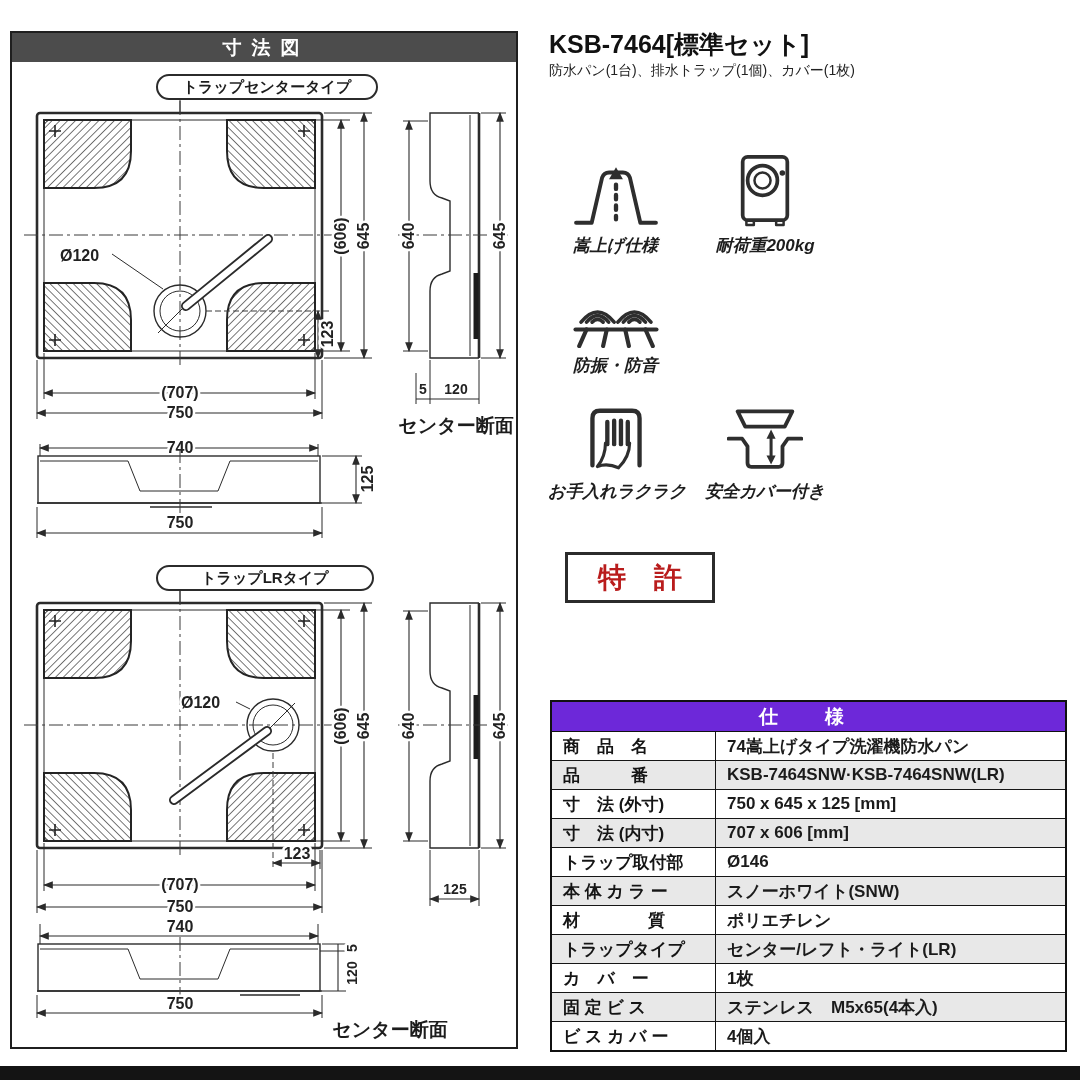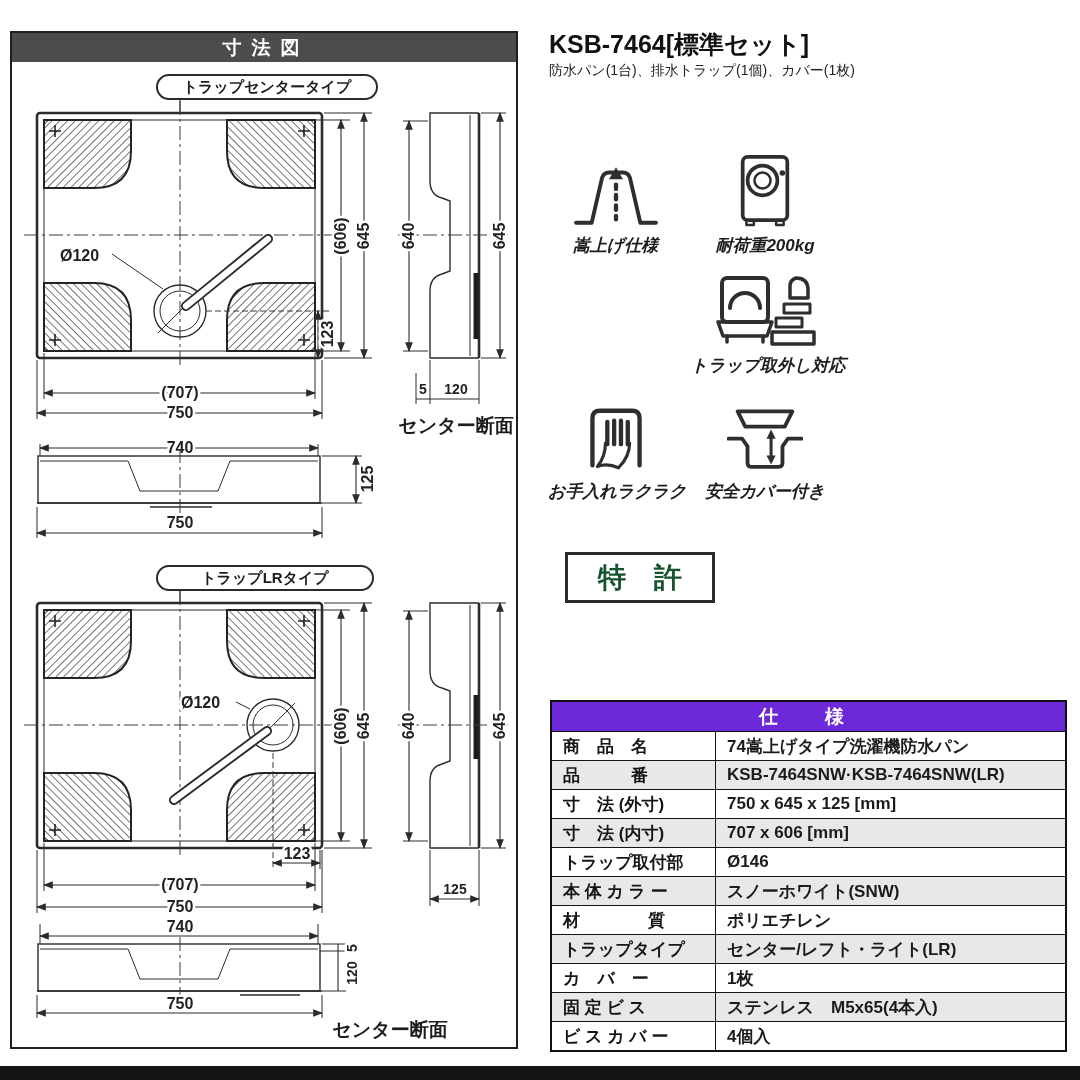--- a/index.html
+++ b/index.html
@@ -35,21 +35,21 @@
 
   
   .product-title{position:absolute;left:549px;top:28px;font-size:25px;font-weight:bold;color:#111;}
   .product-includes{position:absolute;left:549px;top:62px;font-size:14px;font-weight:500;color:#222;}
   .feature{position:absolute;text-align:center;}
   .feature .icon-box{height:76px;display:flex;align-items:flex-end;justify-content:center;}
   .feature .flabel{margin-top:6px;font-size:17px;font-weight:600;white-space:nowrap;color:#1d1d1d;font-style:italic;}
   .ficon{stroke:#2e2e2e;fill:none;stroke-width:4.5;stroke-linecap:round;stroke-linejoin:round;}
   .patent-box{position:absolute;left:565px;top:552px;width:150px;height:51px;border:3px solid #2b2b2b;
       display:flex;align-items:center;justify-content:center;font-size:28px;font-weight:bold;
-      letter-spacing:10px;padding-left:10px;box-sizing:border-box;color:#14532d;}
+      letter-spacing:10px;padding-left:10px;box-sizing:border-box;color:#b91c1c;}
 
   
   .spec-table{position:absolute;left:550px;top:700px;width:517px;border-collapse:collapse;
       border:2.5px solid #111;}
   .spec-table th.hdr{background:#6d28d9;color:#fff;font-size:19px;font-weight:bold;
       letter-spacing:14px;height:27px;text-align:center;border:1.5px solid #111;}
   .spec-table td{border:1.5px solid #161616;height:28px;font-size:17px;vertical-align:middle;
       padding:0 0 0 11px;white-space:nowrap;}
   .spec-table td.lbl{width:152px;font-weight:700;color:#151515;}
   .spec-table td.val{font-weight:600;color:#1b1b1b;}
@@ -300,36 +300,36 @@
         <rect x="14" y="4" width="72" height="102" rx="8" stroke-width="6"></rect>
         <circle cx="46" cy="42" r="24" stroke-width="6"></circle>
         <circle cx="46" cy="42" r="13" stroke-width="4"></circle>
         <circle cx="78" cy="30" r="4.5" fill="#2e2e2e" stroke="none"></circle>
         <path d="M20,106 v8 h12 v-8 M68,106 v8 h12 v-8" stroke-width="4"></path>
       </svg>
     </div>
     <div class="flabel">耐荷重200kg</div>
   </div>
 
-
-  <div class="feature" style="left:682px;top:272px;width:172px;">
+  <div class="feature" style="left:548px;top:272px;width:135px;">
     <div class="icon-box">
-      <svg width="106" height="74" viewBox="0 0 104 74" class="ficon">
-        <rect x="6" y="4" width="46" height="44" rx="5" stroke-width="4"></rect>
-        <path d="M14,34 A15,15 0 1 1 44,34" stroke-width="4"></path>
-        <path d="M2,48 L56,48 L51,62 L7,62 Z" stroke-width="3.5"></path>
-        <path d="M11,62 v6 M47,62 v6" stroke-width="3.5"></path>
-        <path d="M80,4 Q92,4 92,16 L92,24 L74,24 L74,12 Q74,6 80,4 Z" stroke-width="3.5"></path>
-        <rect x="68" y="30" width="26" height="9" stroke-width="3"></rect>
-        <rect x="60" y="44" width="26" height="9" stroke-width="3"></rect>
-        <path d="M56,58 L98,58 L98,70 L56,70 Z" stroke-width="3.5"></path>
+      <svg width="92" height="72" viewBox="0 0 100 78" class="ficon">
+        <path d="M12,50 Q30,28 48,50" stroke-width="4"></path>
+        <path d="M18,50 Q30,36 42,50" stroke-width="4"></path>
+        <path d="M24,50 Q30,44 36,50" stroke-width="4"></path>
+        <path d="M52,50 Q70,28 88,50" stroke-width="4"></path>
+        <path d="M58,50 Q70,36 82,50" stroke-width="4"></path>
+        <path d="M64,50 Q70,44 76,50" stroke-width="4"></path>
+        <line x1="6" y1="58" x2="94" y2="58"></line>
+        <path d="M18,58 L10,76 M40,58 L36,76 M60,58 L64,76 M82,58 L90,76"></path>
       </svg>
     </div>
-    <div class="flabel">トラップ取外し対応</div>
-  </div>
+    <div class="flabel">防振・防音</div>
+  </div>
+
 
   <div class="feature" style="left:548px;top:398px;width:135px;">
     <div class="icon-box">
       <svg width="62" height="72" viewBox="0 0 100 112" class="ficon">
         <path d="M12,100 L12,24 Q12,12 24,12 L76,12 Q88,12 88,24 L88,100" stroke-width="7"></path>
         <line x1="36" y1="30" x2="36" y2="66" stroke-width="7"></line>
         <line x1="47" y1="28" x2="47" y2="66" stroke-width="7"></line>
         <line x1="58" y1="28" x2="58" y2="66" stroke-width="7"></line>
         <line x1="69" y1="30" x2="69" y2="66" stroke-width="7"></line>
         <path d="M33,64 C33,82 28,92 20,102 M72,64 C72,80 66,92 54,104 M20,102 Q36,96 54,104" stroke-width="5"></path>

